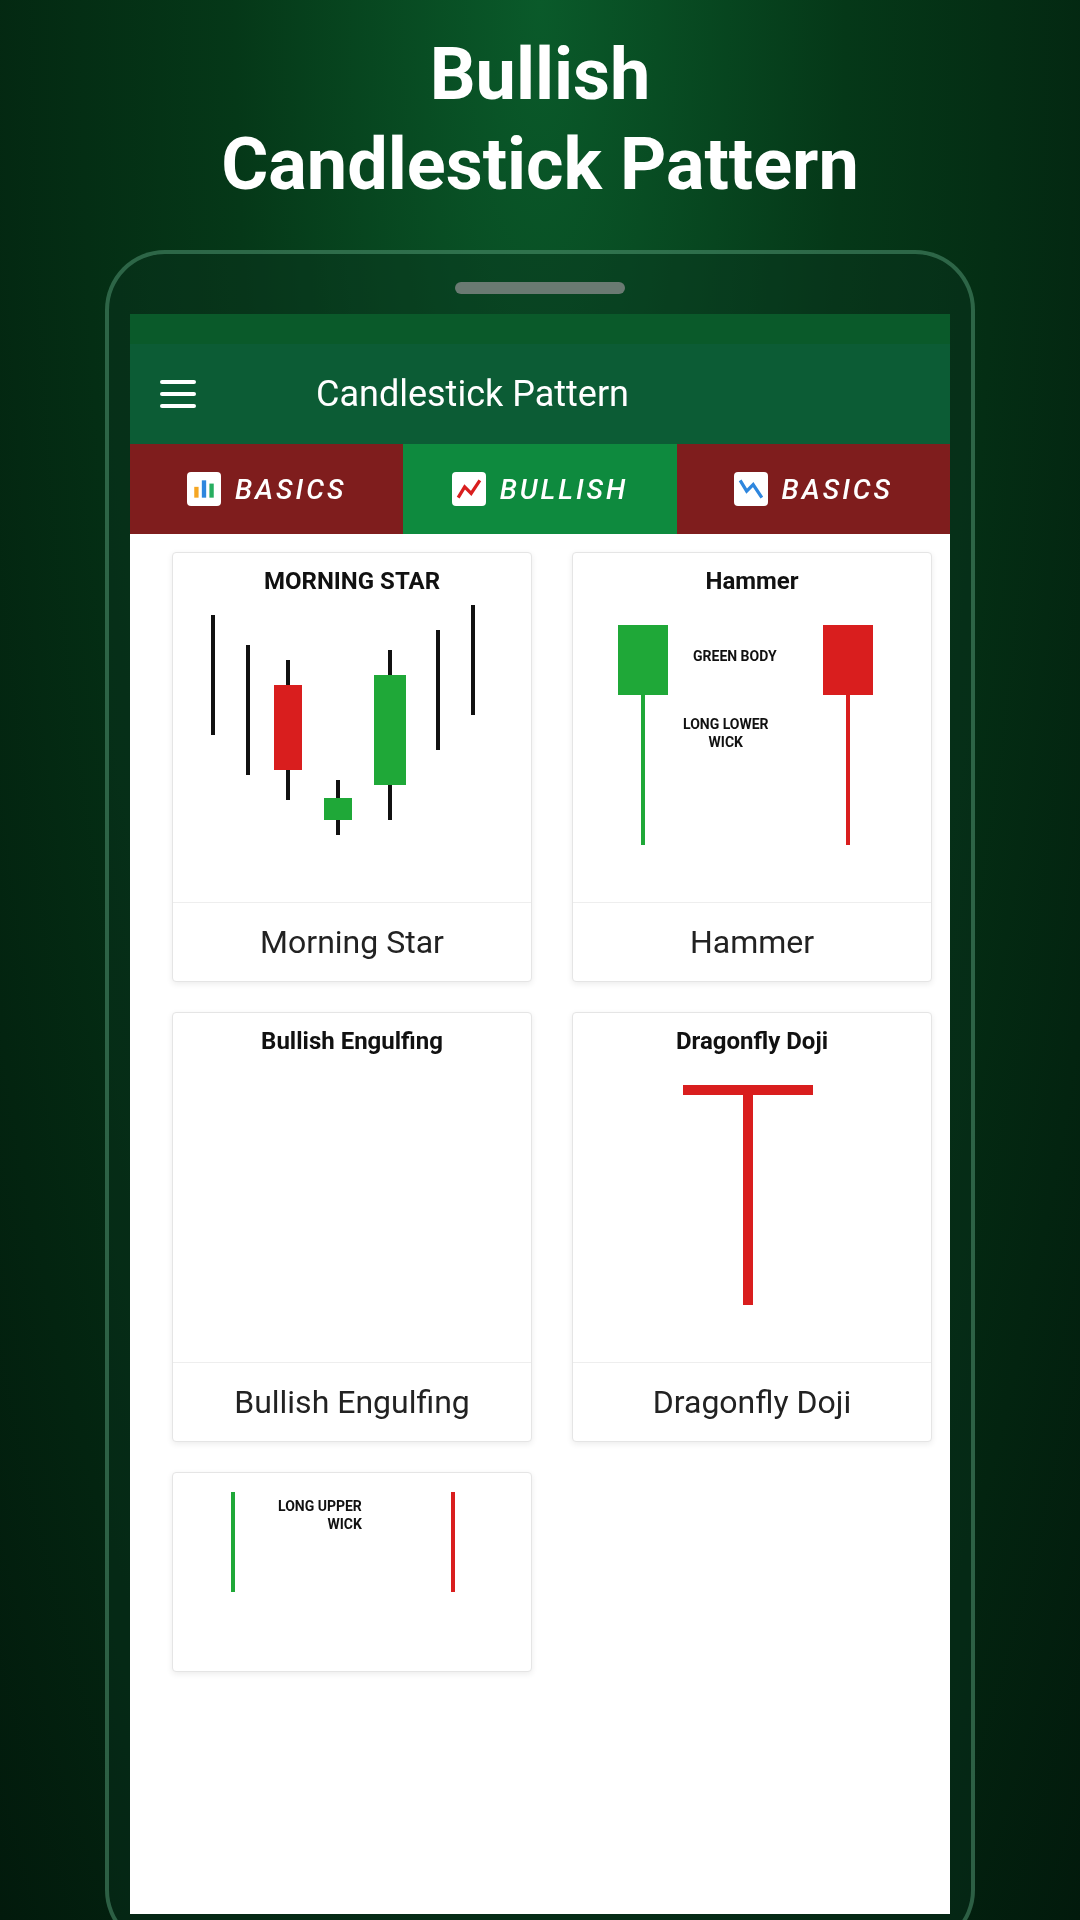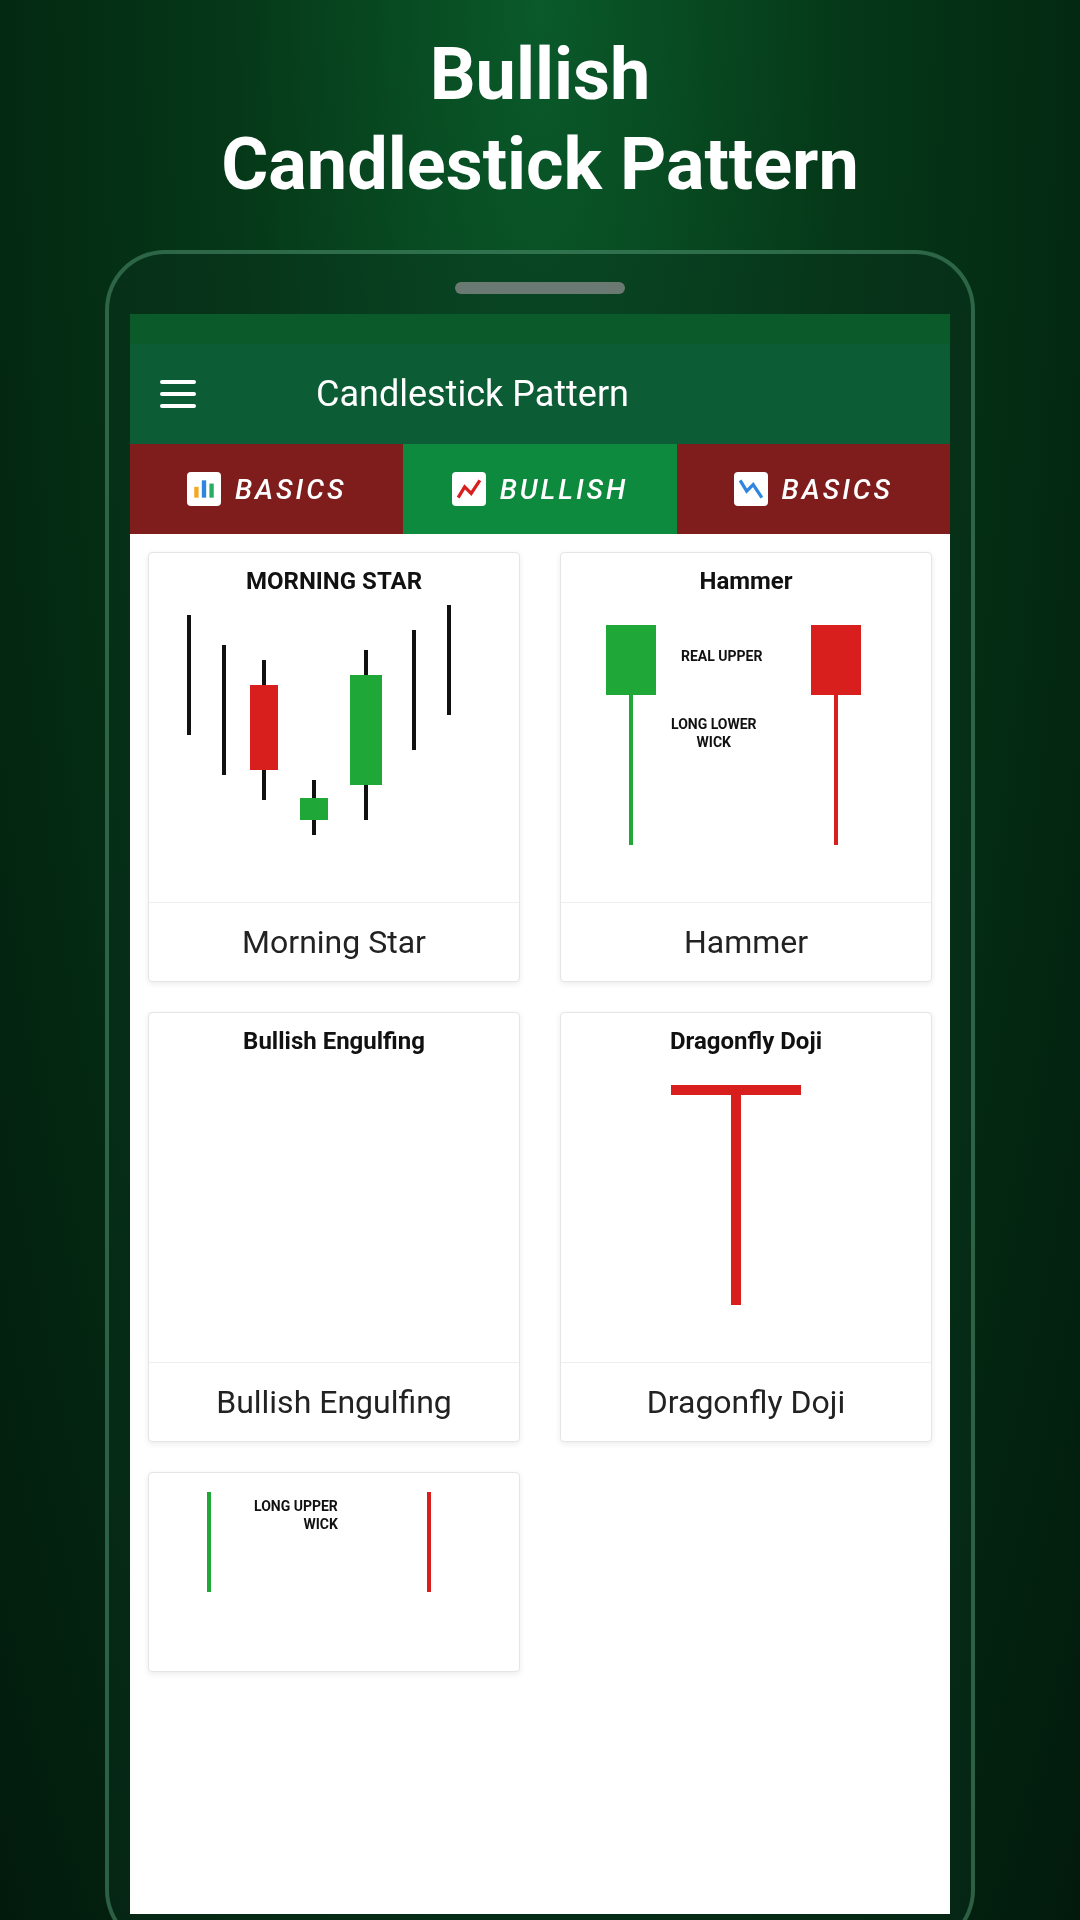--- a/index.html
+++ b/index.html
@@ -115,20 +115,21 @@
 .content {
   padding: 18px;
   background: #ffffff;
   height: calc(100% - 220px);
   overflow: hidden;
 }
 .grid {
   display: grid;
   grid-template-columns: 1fr 1fr;
   gap: 30px 40px;
+  margin-left: 24px;
 }
 .card {
   background: #fff;
   border: 1px solid #e5e5e5;
   box-shadow: 0 2px 6px rgba(0,0,0,0.08);
   border-radius: 4px;
   display: flex;
   flex-direction: column;
   height: 430px;
 }
@@ -263,21 +264,21 @@
             <div class="illus-title">Hammer</div>
             <div class="illus-canvas">
               <div class="candle" style="left:35px;top:20px;width:50px;height:220px">
                 <div class="body green" style="top:0;width:50px;height:70px"></div>
                 <div class="wick green" style="top:70px;height:150px;width:4px"></div>
               </div>
               <div class="candle" style="left:240px;top:20px;width:50px;height:220px">
                 <div class="body red" style="top:0;width:50px;height:70px"></div>
                 <div class="wick red" style="top:70px;height:150px;width:4px"></div>
               </div>
-              <div class="annot" style="left:110px;top:42px">REAL UPPER</div>
+              <div class="annot" style="left:110px;top:42px">GREEN BODY</div>
               <div class="annot" style="left:100px;top:110px;white-space:pre;text-align:center">LONG LOWER
 WICK</div>
             </div>
           </div>
           <div class="card-footer">Hammer</div>
         </div>
 
         <div class="card">
           <div class="card-illus">
             <div class="illus-title">Bullish Engulfing</div>

